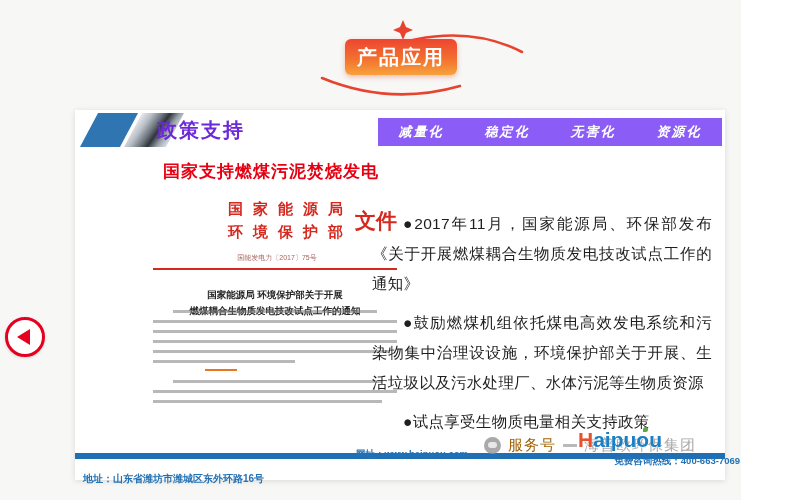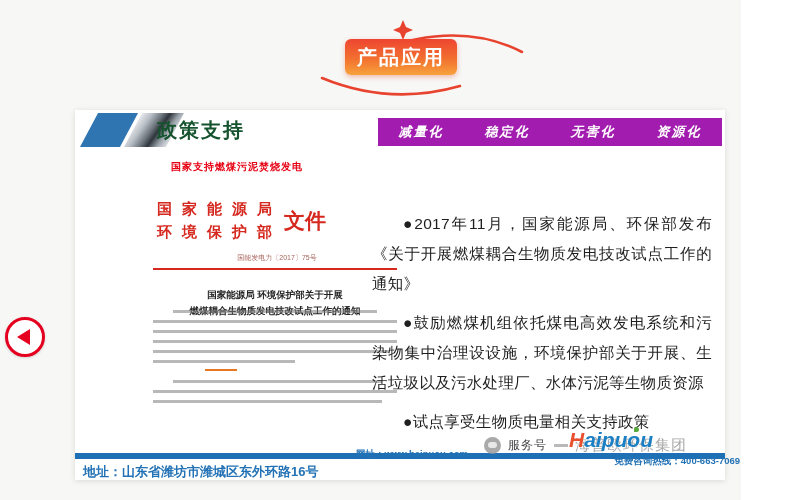--- a/index.html
+++ b/index.html
@@ -14,60 +14,60 @@
           display:flex;align-items:center;justify-content:center;}
   .banner-title{color:#fff;font-weight:bold;font-size:20px;letter-spacing:2px;}
 
   
   .slide{position:absolute;left:75px;top:110px;width:650px;height:370px;background:#ffffff;
          box-shadow:0 1px 6px rgba(0,0,0,.12);}
   .pgram{position:absolute;top:3px;height:34px;transform:skewX(-28deg);}
   .pgram.blue{left:14px;width:40px;background:#2e75b2;}
   .pgram.photo{left:58px;width:42px;
         background:linear-gradient(100deg,#e8eaed 0%,#b9bfc6 22%,#6b737b 45%,#2f353b 60%,#9aa2aa 80%,#dfe2e5 100%);}
-  .slide-title{position:absolute;left:82px;top:7px;font-size:20px;font-weight:bold;color:#14532d;letter-spacing:2px;}
-  .tagbar{position:absolute;left:303px;top:8px;width:344px;height:28px;background:#a21caf;
+  .slide-title{position:absolute;left:82px;top:7px;font-size:20px;font-weight:bold;color:#6d28d9;letter-spacing:2px;}
+  .tagbar{position:absolute;left:303px;top:8px;width:344px;height:28px;background:#8b5cf6;
           display:flex;align-items:center;justify-content:space-around;}
   .tagbar span{color:#fff;font-weight:bold;font-style:italic;font-size:13px;letter-spacing:2px;
           font-family:"Liberation Serif","DejaVu Serif",serif;}
 
   
-  .doc-caption{position:absolute;left:88px;top:50px;font-size:10px;font-weight:bold;color:#e60012;letter-spacing:1px;margin-left:8px;}
-  .letterhead{position:absolute;left:82px;top:88px;width:240px;display:flex;align-items:center;justify-content:flex-start;
+  .doc-caption{position:absolute;left:88px;top:50px;font-size:17px;font-weight:bold;color:#e60012;letter-spacing:1px;}
+  .letterhead{position:absolute;left:82px;top:88px;width:240px;display:flex;align-items:center;justify-content:flex-end;
           color:#d5281e;font-family:"Liberation Serif","DejaVu Serif",serif;}
   .lh-lines{font-size:15px;font-weight:bold;letter-spacing:10px;line-height:1.5;white-space:nowrap;}
   .lh-suffix{font-size:21px;font-weight:bold;margin-left:2px;}
   .doc-number{position:absolute;left:82px;top:143px;width:240px;text-align:center;font-size:7px;color:#a8645c;}
   .doc-rule{position:absolute;left:78px;top:158px;width:244px;height:2px;background:#d5281e;}
   .doc-title{position:absolute;left:70px;top:178px;width:260px;text-align:center;font-size:9.5px;font-weight:bold;
           color:#222;line-height:1.65;font-family:"Liberation Serif","DejaVu Serif",serif;}
   .doc-body{position:absolute;left:78px;width:244px;}
   .doc-body .tl{display:block;height:3px;background:#7d7d7d;opacity:.55;margin-bottom:7px;}
   .doc-underline{position:absolute;left:130px;top:259px;width:32px;height:2px;background:#e87722;}
 
   
   .bullets{position:absolute;left:288px;top:90px;width:358px;}
   .bullets p{margin:9px;font-size:15.5px;line-height:30px;color:#1f1f1f;text-align:justify;text-indent:2em;
           letter-spacing:.3px;}
 
   
   .slide-footbar{position:absolute;left:0;top:343px;width:650px;height:6px;background:#1f6fb5;}
-  .foot-address{position:absolute;left:8px;top:353px;font-size:13px;font-weight:bold;color:#2372b5;}
+  .foot-address{position:absolute;left:8px;top:362px;font-size:10px;font-weight:bold;color:#2372b5;}
   .foot-site{position:absolute;left:273px;top:338px;font-size:9.5px;font-weight:bold;color:#2372b5;margin-left:8px;}
 
   
   .watermark{position:absolute;left:484px;top:436px;width:270px;z-index:6;}
   .wm-row{display:flex;align-items:center;gap:7px;}
   .wm-icon{width:17px;height:17px;border-radius:50%;background:#9b9b9b;position:relative;flex:0 0 auto;opacity:.85;}
   .wm-icon::after{content:"";position:absolute;left:4px;top:5px;width:9px;height:6px;border-radius:3px;background:#e5e5e5;}
-  .wm-label{font-size:12px;color:#404040;letter-spacing:1px;white-space:nowrap;}
+  .wm-label{font-size:15px;color:#a16207;letter-spacing:1px;white-space:nowrap;}
   .wm-dash{width:14px;height:3px;background:#9b9b9b;opacity:.7;flex:0 0 auto;}
   .wm-brandwrap{position:relative;white-space:nowrap;}
   .wm-cn{font-size:15px;color:#a8a8a8;letter-spacing:1px;}
-  .wm-logo{position:absolute;left:-6px;top:-8px;font-style:italic;font-weight:bold;font-size:21px;color:#1b7fc4;
+  .wm-logo{position:absolute;left:-6px;top:-8px;font-weight:bold;font-size:21px;color:#1b7fc4;
           text-shadow:0 1px 0 rgba(255,255,255,.6);}
   .wm-logo::first-letter{color:#e8502e;}
   .wm-logo::after{content:"";position:absolute;right:14px;top:-1px;width:5px;height:5px;border-radius:50% 50% 50% 0;
           background:#57ab3c;}
   .wm-hotline{margin-top:0;text-align:right;font-size:9.5px;font-weight:bold;color:#2372b5;padding-right:14px;}
 
   
   .nav{position:absolute;top:317px;width:34px;height:34px;border-radius:50%;background:#fff;
        border:3px solid #e6001f;display:flex;align-items:center;justify-content:center;cursor:pointer;z-index:7;
        box-shadow:0 1px 3px rgba(0,0,0,.15);}

